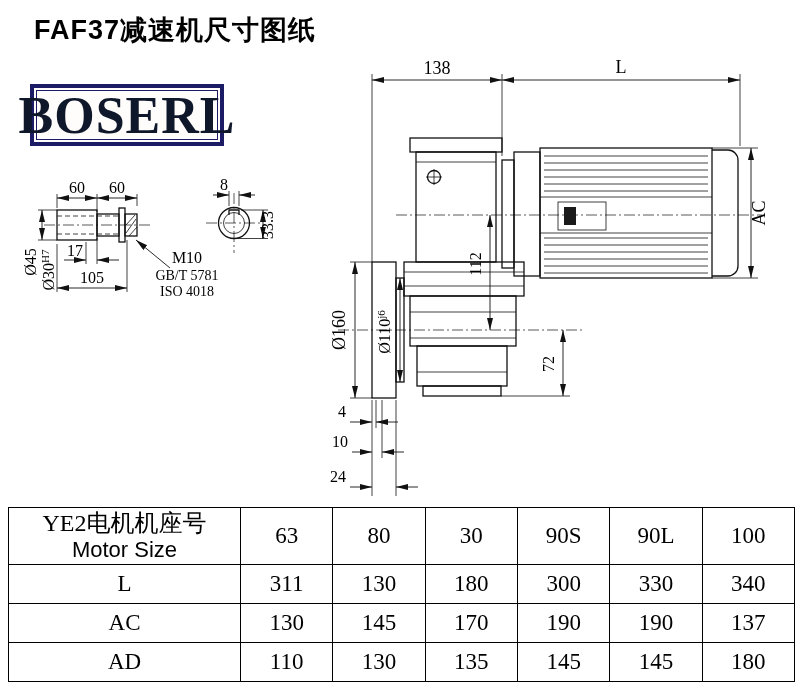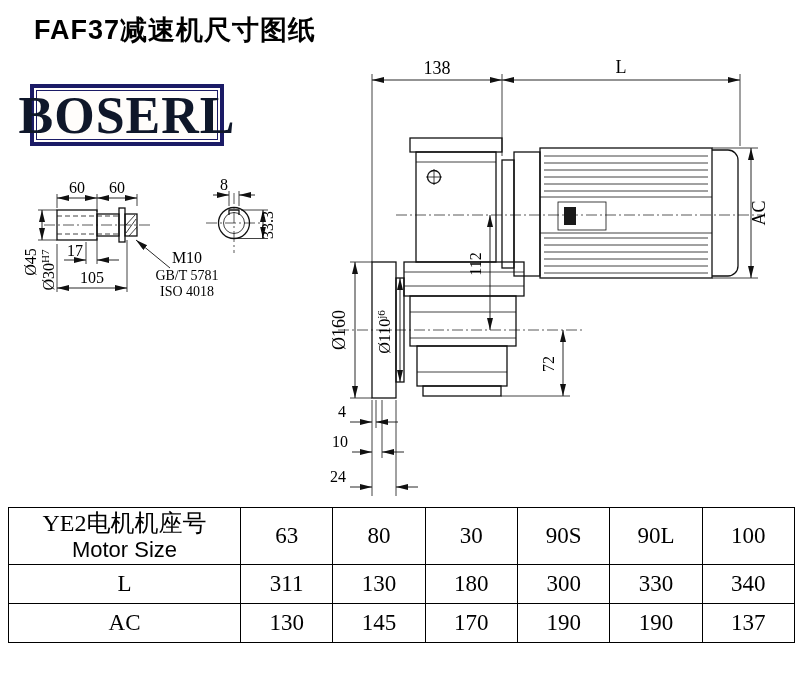--- a/index.html
+++ b/index.html
@@ -266,14 +266,23 @@
     </tr>
     <tr>
       <td>AC</td>
       <td>130</td>
       <td>145</td>
       <td>170</td>
       <td>190</td>
       <td>190</td>
       <td>137</td>
     </tr>
+    <tr>
+      <td>AD</td>
+      <td>110</td>
+      <td>130</td>
+      <td>135</td>
+      <td>145</td>
+      <td>145</td>
+      <td>180</td>
+    </tr>
   </tbody>
 </table>
 
 </body></html>

